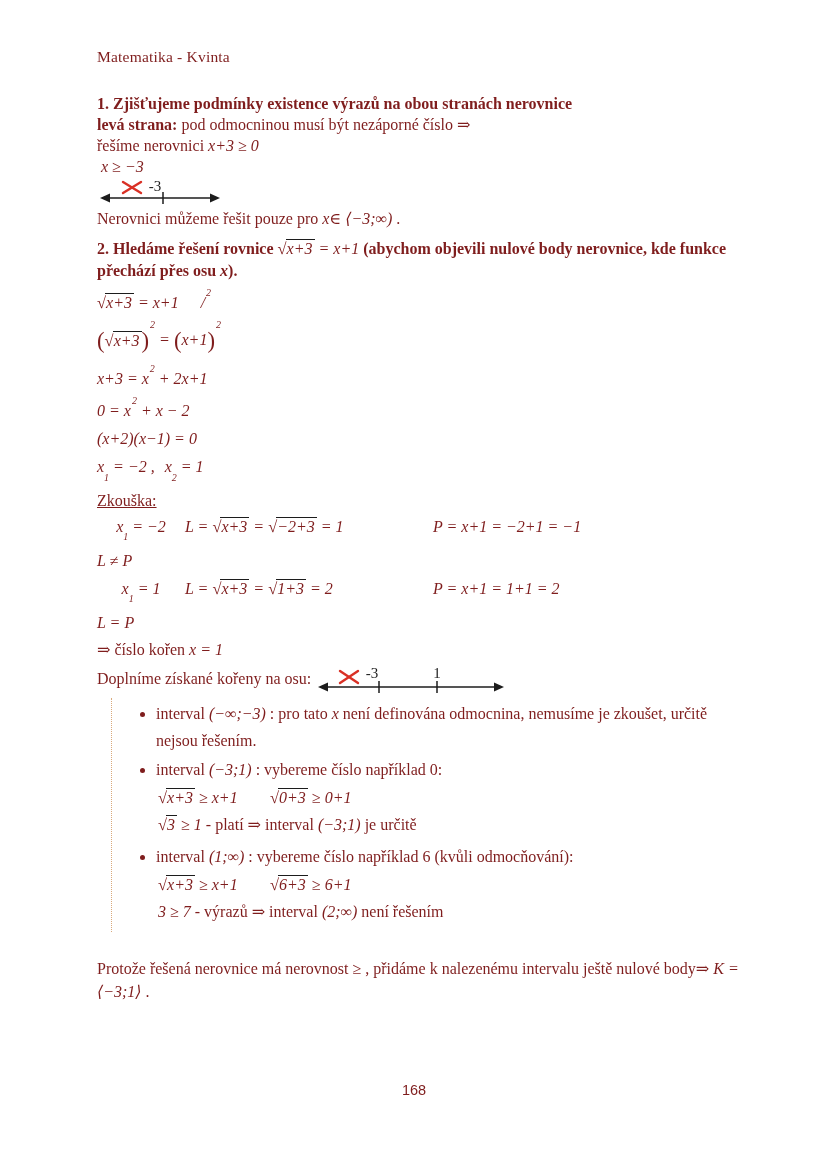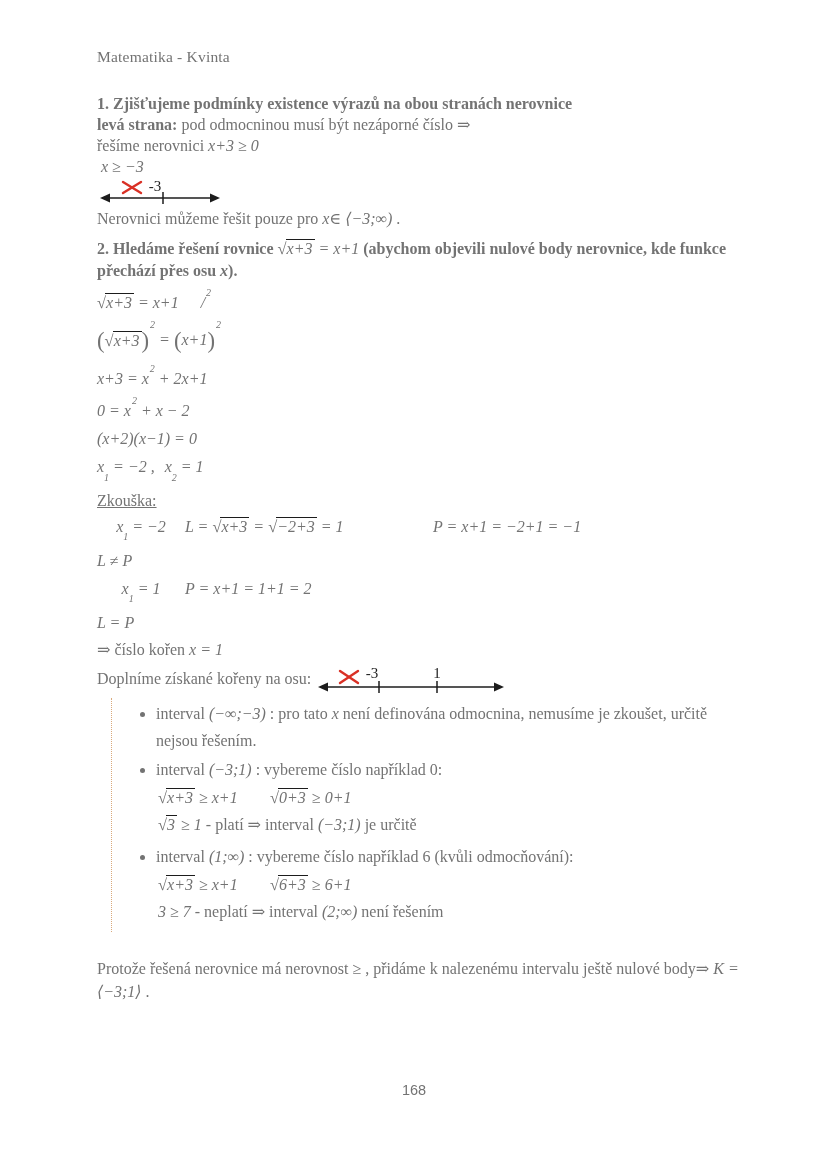--- a/index.html
+++ b/index.html
@@ -1,17 +1,17 @@
 <!DOCTYPE html>
 <html><head>
 <meta charset="utf-8">
 <style>
   html,body { margin:0; padding:0; background:#ffffff; }
   .page { position:relative; width:828px; height:1144px; background:#ffffff;
-          font-family:"Liberation Serif","DejaVu Serif",serif; color:#737373;
+          font-family:"Liberation Serif","DejaVu Serif",serif; color:#7f1d1d;
           font-size:16px; overflow:hidden; }
   .hdr { position:absolute; left:97px; top:46px; font-size:15.5px; letter-spacing:.2px; }
   .content { position:absolute; left:97px; top:93px; width:652px; }
   p { margin:0; line-height:21px; }
   .b { font-weight:bold; }
   .m { font-style:italic; font-weight:normal; }
   .bx { font-weight:bold; }
   .up { font-style:normal; }
   sup.e { font-size:10px; position:relative; top:-6px; margin-left:1px; font-style:italic; }
   sub.i { font-size:10px; position:relative; top:4px; font-style:italic; }
@@ -83,20 +83,21 @@
 
     <div class="chk m">
       <span class="c1"><span>x</span><sub class="i">1</sub><span> = −2</span></span>
       <span class="c2"><span>L = </span><span class="sq"><span class="sqs up">√</span><span class="rad">x+3</span></span><span> = </span><span class="sq"><span class="sqs up">√</span><span class="rad">−2+3</span></span><span> = 1</span></span>
       <span>P = x+1 = −2+1 = −1</span>
     </div>
     <div class="mline m">L ≠ P</div>
 
     <div class="chk m">
       <span class="c1"><span>x</span><sub class="i">1</sub><span> = 1</span></span>
+      <span class="c2"><span>L = </span><span class="sq"><span class="sqs up">√</span><span class="rad">x+3</span></span><span> = </span><span class="sq"><span class="sqs up">√</span><span class="rad">1+3</span></span><span> = 2</span></span>
       <span>P = x+1 = 1+1 = 2</span>
     </div>
     <div class="mline m">L = P</div>
 
     <p style="margin-top:3px;"><span class="up">⇒</span><span> číslo kořen </span><span class="m">x = 1</span></p>
 
     <div class="axisrow">
       <span>Doplníme získané kořeny na osu:</span>
       <svg class="nl2" width="188" height="32" viewBox="0 0 188 32">
         <line x1="8" y1="24" x2="180" y2="24" stroke="#1c1c1c" stroke-width="1.6"></line>
@@ -123,21 +124,21 @@
           <span><span class="sq"><span class="sqs up">√</span><span class="rad">0+3</span></span><span> ≥ 0+1</span></span>
         </div>
         <div class="note-line"><span class="m"><span class="sq"><span class="sqs up">√</span><span class="rad">3</span></span><span> ≥ 1</span></span><span> - platí </span><span class="up">⇒</span><span> interval </span><span class="m">(−3;1)</span><span> je určitě</span></div>
       </li>
 
       <li><span>interval </span><span class="m">(1;∞)</span><span> : vybereme číslo například 6 (kvůli odmocňování):</span>
         <div class="dual m">
           <span class="d1"><span class="sq"><span class="sqs up">√</span><span class="rad">x+3</span></span><span> ≥ x+1</span></span>
           <span><span class="sq"><span class="sqs up">√</span><span class="rad">6+3</span></span><span> ≥ 6+1</span></span>
         </div>
-        <div class="note-line"><span class="m">3 ≥ 7</span><span> - neplatí </span><span class="up">⇒</span><span> interval </span><span class="m">(2;∞)</span><span> není řešením</span></div>
+        <div class="note-line"><span class="m">3 ≥ 7</span><span> - výrazů </span><span class="up">⇒</span><span> interval </span><span class="m">(2;∞)</span><span> není řešením</span></div>
       </li>
     </ul>
 
     <p class="finalp"><span>Protože řešená nerovnice má nerovnost ≥ , přidáme k nalezenému intervalu ještě nulové body</span><span class="up">⇒</span><span class="m"> K = ⟨−3;1⟩</span><span> .</span></p>
 
   </div>
 
   <p class="ftr">168</p>
 </div>
 

